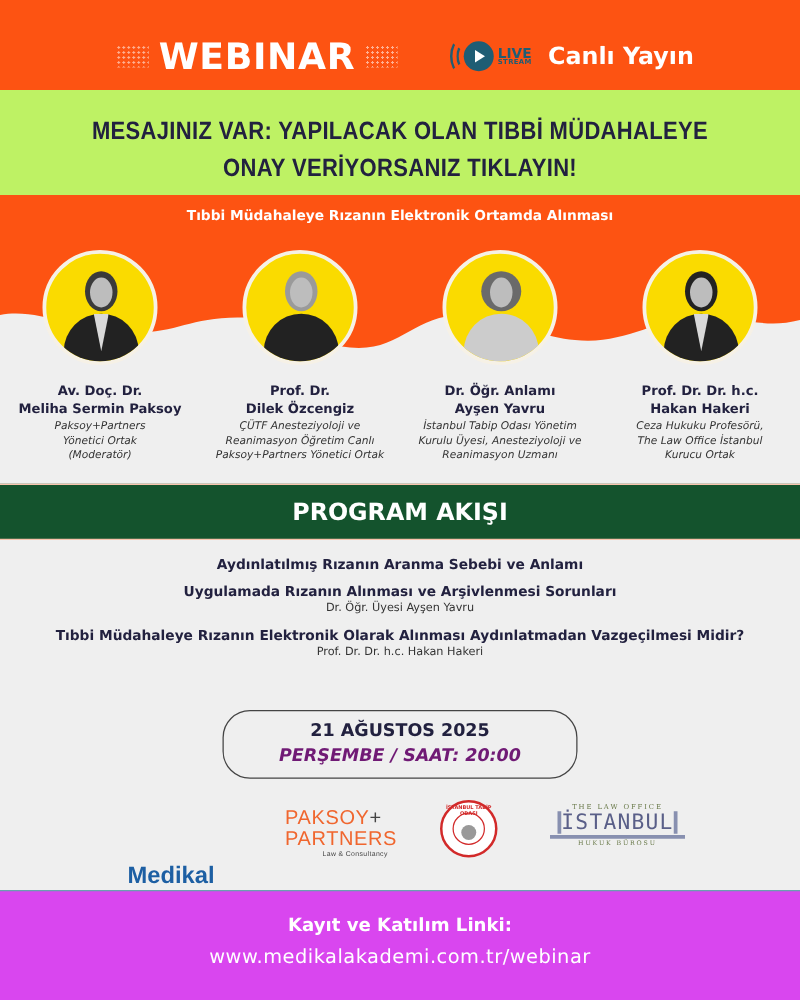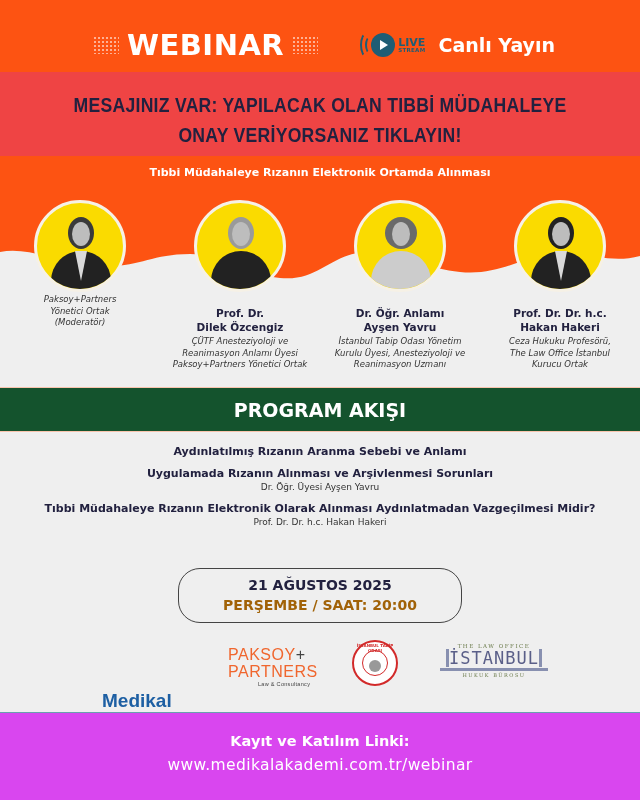--- a/index.html
+++ b/index.html
@@ -12,21 +12,21 @@
   .live { display: flex; align-items: center; margin-left: 34px; }
   .waves { display: flex; align-items: center; margin-right: 1px; }
   .wave { border: 2px solid #1f5d74; border-right: none; border-top-color: transparent; border-bottom-color: transparent; border-radius: 50%; }
   .play { width: 24px; height: 24px; border-radius: 50%; background: #1f5d74; display: flex; align-items: center; justify-content: center; }
   .play-tri { width: 0; height: 0; border-left: 8px solid #fff; border-top: 5px solid transparent; border-bottom: 5px solid transparent; margin-left: 2px; }
   .live-text { display: flex; flex-direction: column; margin-left: 3px; color: #1f5d74; font-weight: bold; line-height: 1; }
   .live-text .l1 { font-size: 11px; }
   .live-text .l2 { font-size: 5.5px; letter-spacing: 0.3px; }
   .canli { color: #fff; font-weight: bold; font-size: 19px; margin-left: 13px; }
 
-  .headline { position: absolute; left: 0; top: 72px; width: 640px; height: 84px; background: #ef4444; text-align: center; padding-top: 18px; }
+  .headline { position: absolute; left: 0; top: 72px; width: 640px; height: 84px; background: #bef264; text-align: center; padding-top: 18px; }
   .headline div { font-family: "Liberation Sans", sans-serif; font-weight: bold; font-size: 20px; color: #22213f; line-height: 30px; letter-spacing: 0.3px; transform: scaleX(0.88); }
 
   .wave-band { position: absolute; left: 0; top: 156px; width: 640px; height: 160px; }
   .subtitle { position: absolute; left: 0; top: 166px; width: 640px; text-align: center; color: #fff; font-weight: bold; font-size: 11px; }
 
   .speakers { position: absolute; left: 0; top: 200px; width: 640px; display: flex; }
   .speaker { position: absolute; width: 160px; text-align: center; }
   .photo { width: 92px; height: 92px; border-radius: 50%; background: #fadb00; border: 3px solid #f6f1e6; margin: 0 auto; position: relative; overflow: hidden; }
   .silhouette-head { position: absolute; left: 31px; top: 14px; width: 26px; height: 32px; border-radius: 50%; background: #3a3a3a; }
   .silhouette-face { position: absolute; left: 35px; top: 19px; width: 18px; height: 24px; border-radius: 50%; background: #bdbdbd; }
@@ -38,21 +38,21 @@
   .program-bar { position: absolute; left: 0; top: 387px; width: 640px; height: 45px; background: #14532d; border-top: 1px solid #f9c4ad; border-bottom: 1px solid #f9c4ad; display: flex; align-items: center; justify-content: center; }
   .program-bar span { color: #fff; font-weight: bold; font-size: 19px; }
 
   .agenda { position: absolute; left: 0; top: 444px; width: 640px; text-align: center; }
   .agenda-item { margin-bottom: 7px; }
   .a-title { color: #22213f; font-weight: bold; font-size: 11px; line-height: 15px; }
   .a-speaker { color: #333; font-size: 9px; line-height: 13px; }
 
   .date-box { position: absolute; left: 178px; top: 568px; width: 284px; height: 55px; border: 1px solid #444; border-radius: 22px; text-align: center; padding-top: 6px; }
   .date-line { color: #22213f; font-weight: bold; font-size: 14px; line-height: 20px; }
-  .time-line { color: #a16207; font-weight: bold; font-size: 14px; line-height: 20px; }
+  .time-line { color: #701a75; font-weight: bold; font-size: 14px; line-height: 20px; font-style: italic; }
 
   .logos { position: absolute; left: 0; top: 640px; width: 640px; height: 60px; }
   .logo-medikal { position: absolute; left: 102px; top: 6px; font-family: "Liberation Sans", sans-serif; font-weight: bold; font-size: 19px; line-height: 20px; margin-top: 45px; }
   .logo-medikal .m1 { color: #1d5fa3; }
   .logo-medikal .m2 { color: #b3161c; }
   .logo-paksoy { position: absolute; left: 228px; top: 6px; font-family: "Liberation Sans", sans-serif; color: #f0662e; font-size: 16px; line-height: 17px; letter-spacing: 0.5px; }
   .logo-paksoy .plus { color: #444; }
   .logo-paksoy .sub { color: #444; font-size: 5.5px; letter-spacing: 0.3px; margin-left: 30px; line-height: 8px; }
   .logo-ito { position: absolute; left: 352px; top: 0px; width: 46px; height: 46px; border-radius: 50%; border: 2px solid #d22a2a; background: #fff; }
   .ito-inner { position: absolute; left: 8px; top: 8px; width: 26px; height: 26px; border-radius: 50%; border: 1.5px solid #d22a2a; }
@@ -102,30 +102,31 @@
 <div class="subtitle">Tıbbi Müdahaleye Rızanın Elektronik Ortamda Alınması</div>
 
 <div class="speakers">
   <div class="speaker" style="left:0;">
     <div class="photo">
       <div class="silhouette-head"></div>
         <div class="silhouette-face"></div>
         <div class="silhouette-body"></div>
         <div class="silhouette-shirt"></div>
     </div>
+    <div class="s-title"><span>Av. Doç. Dr.</span><br><span>Meliha Sermin Paksoy</span></div>
     <div class="s-role"><span>Paksoy+Partners</span><br><span>Yönetici Ortak</span><br><span>(Moderatör)</span></div>
   </div>
   <div class="speaker" style="left:160px;">
     <div class="photo">
       <div class="silhouette-head" style="background:#9a9a9a;"></div>
         <div class="silhouette-face"></div>
         <div class="silhouette-body"></div>
     </div>
     <div class="s-title"><span>Prof. Dr.</span><br><span>Dilek Özcengiz</span></div>
-    <div class="s-role"><span>ÇÜTF Anesteziyoloji ve</span><br><span>Reanimasyon Anlamı Üyesi</span><br><span>Paksoy+Partners Yönetici Ortak</span></div>
+    <div class="s-role"><span>ÇÜTF Anesteziyoloji ve</span><br><span>Reanimasyon Öğretim Canlı</span><br><span>Paksoy+Partners Yönetici Ortak</span></div>
   </div>
   <div class="speaker" style="left:320px;">
     <div class="photo">
       <div class="silhouette-head" style="background:#6a6a6a;width:32px;left:28px;"></div>
         <div class="silhouette-face"></div>
         <div class="silhouette-body" style="background:#ccc;"></div>
     </div>
     <div class="s-title"><span>Dr.  Öğr. Anlamı</span><br><span>Ayşen Yavru</span></div>
     <div class="s-role"><span>İstanbul Tabip Odası Yönetim</span><br><span>Kurulu Üyesi, Anesteziyoloji ve</span><br><span>Reanimasyon Uzmanı</span></div>
   </div>

